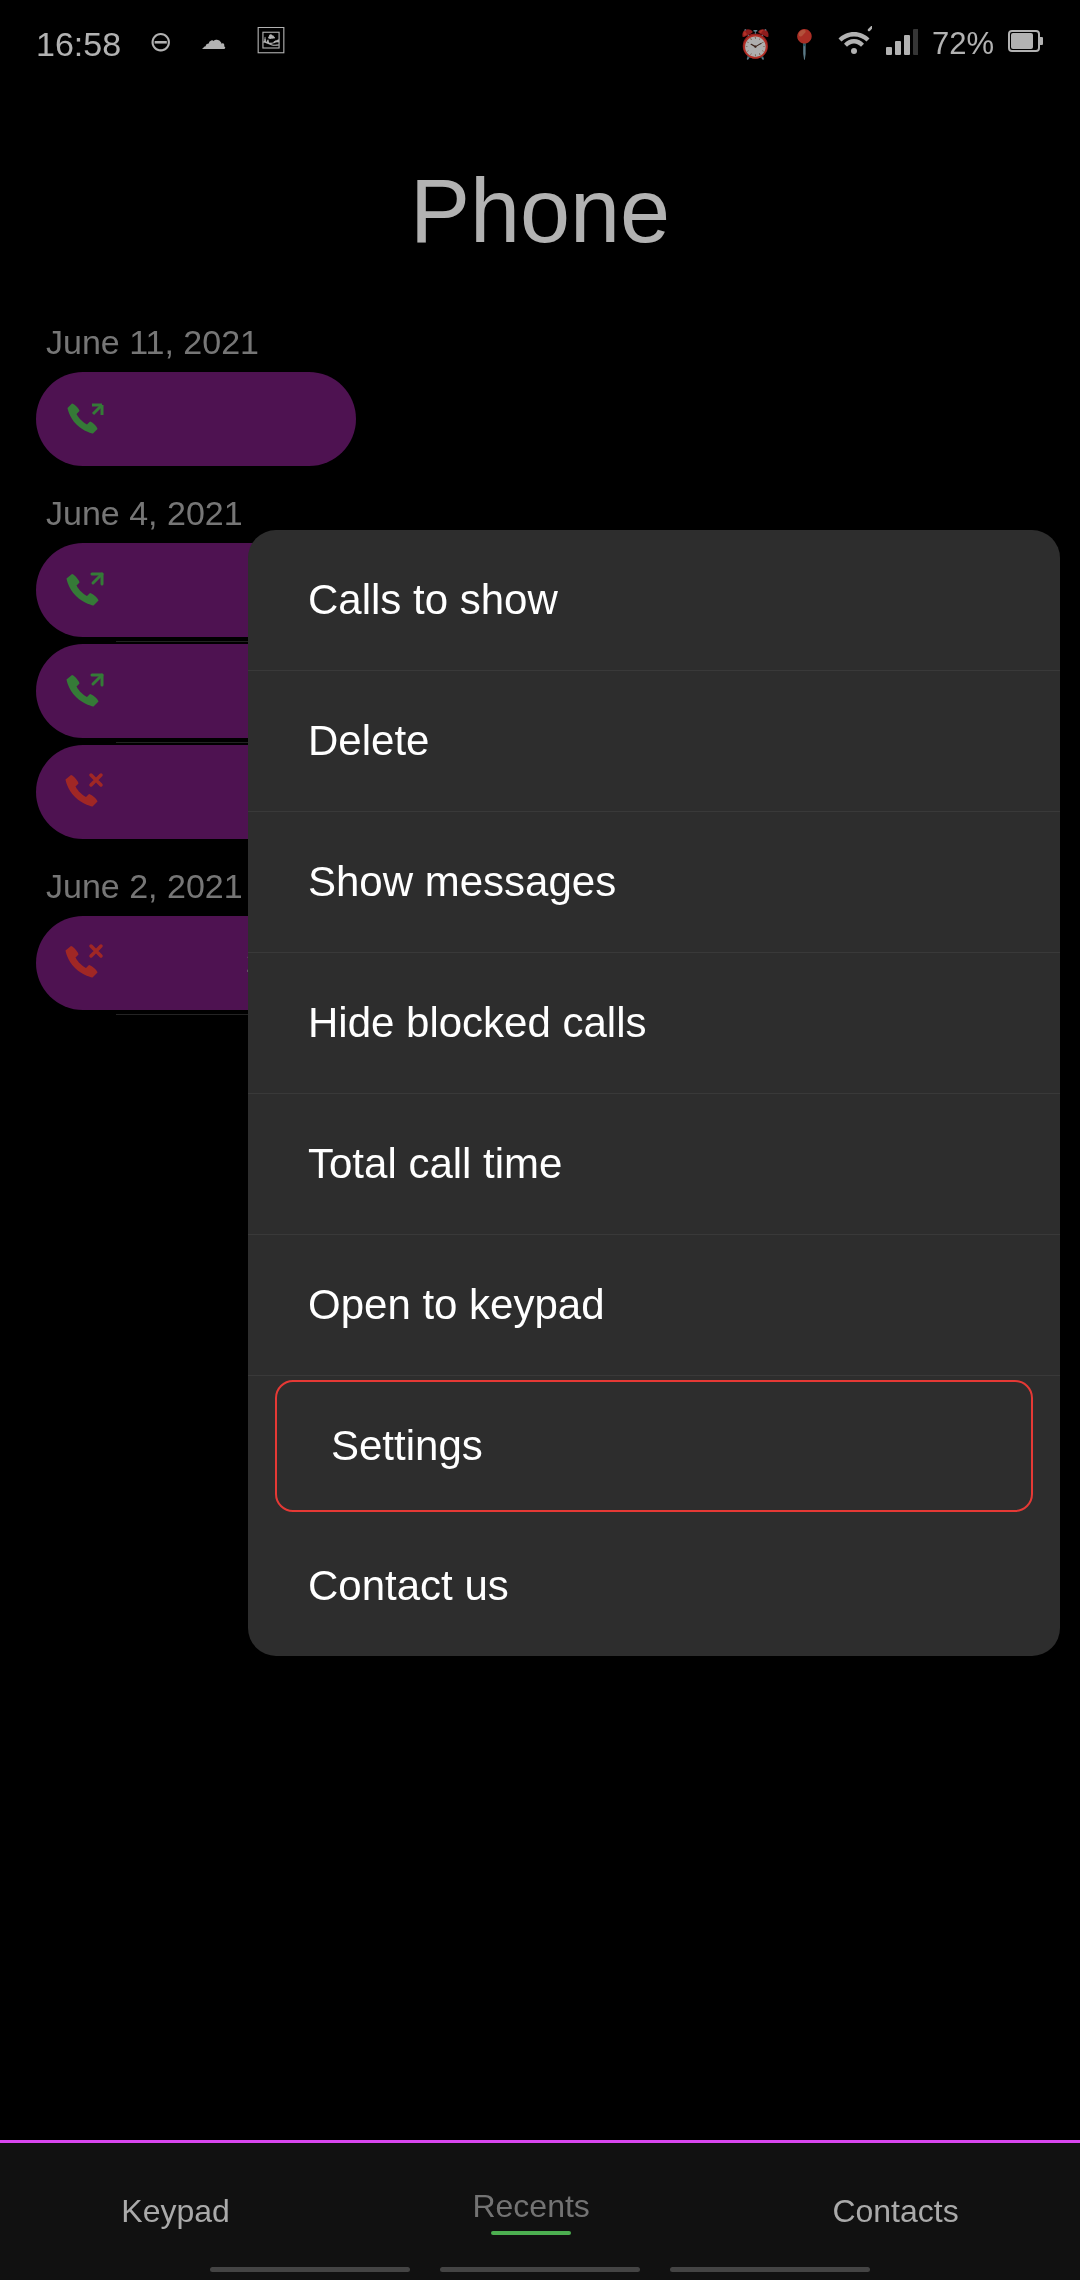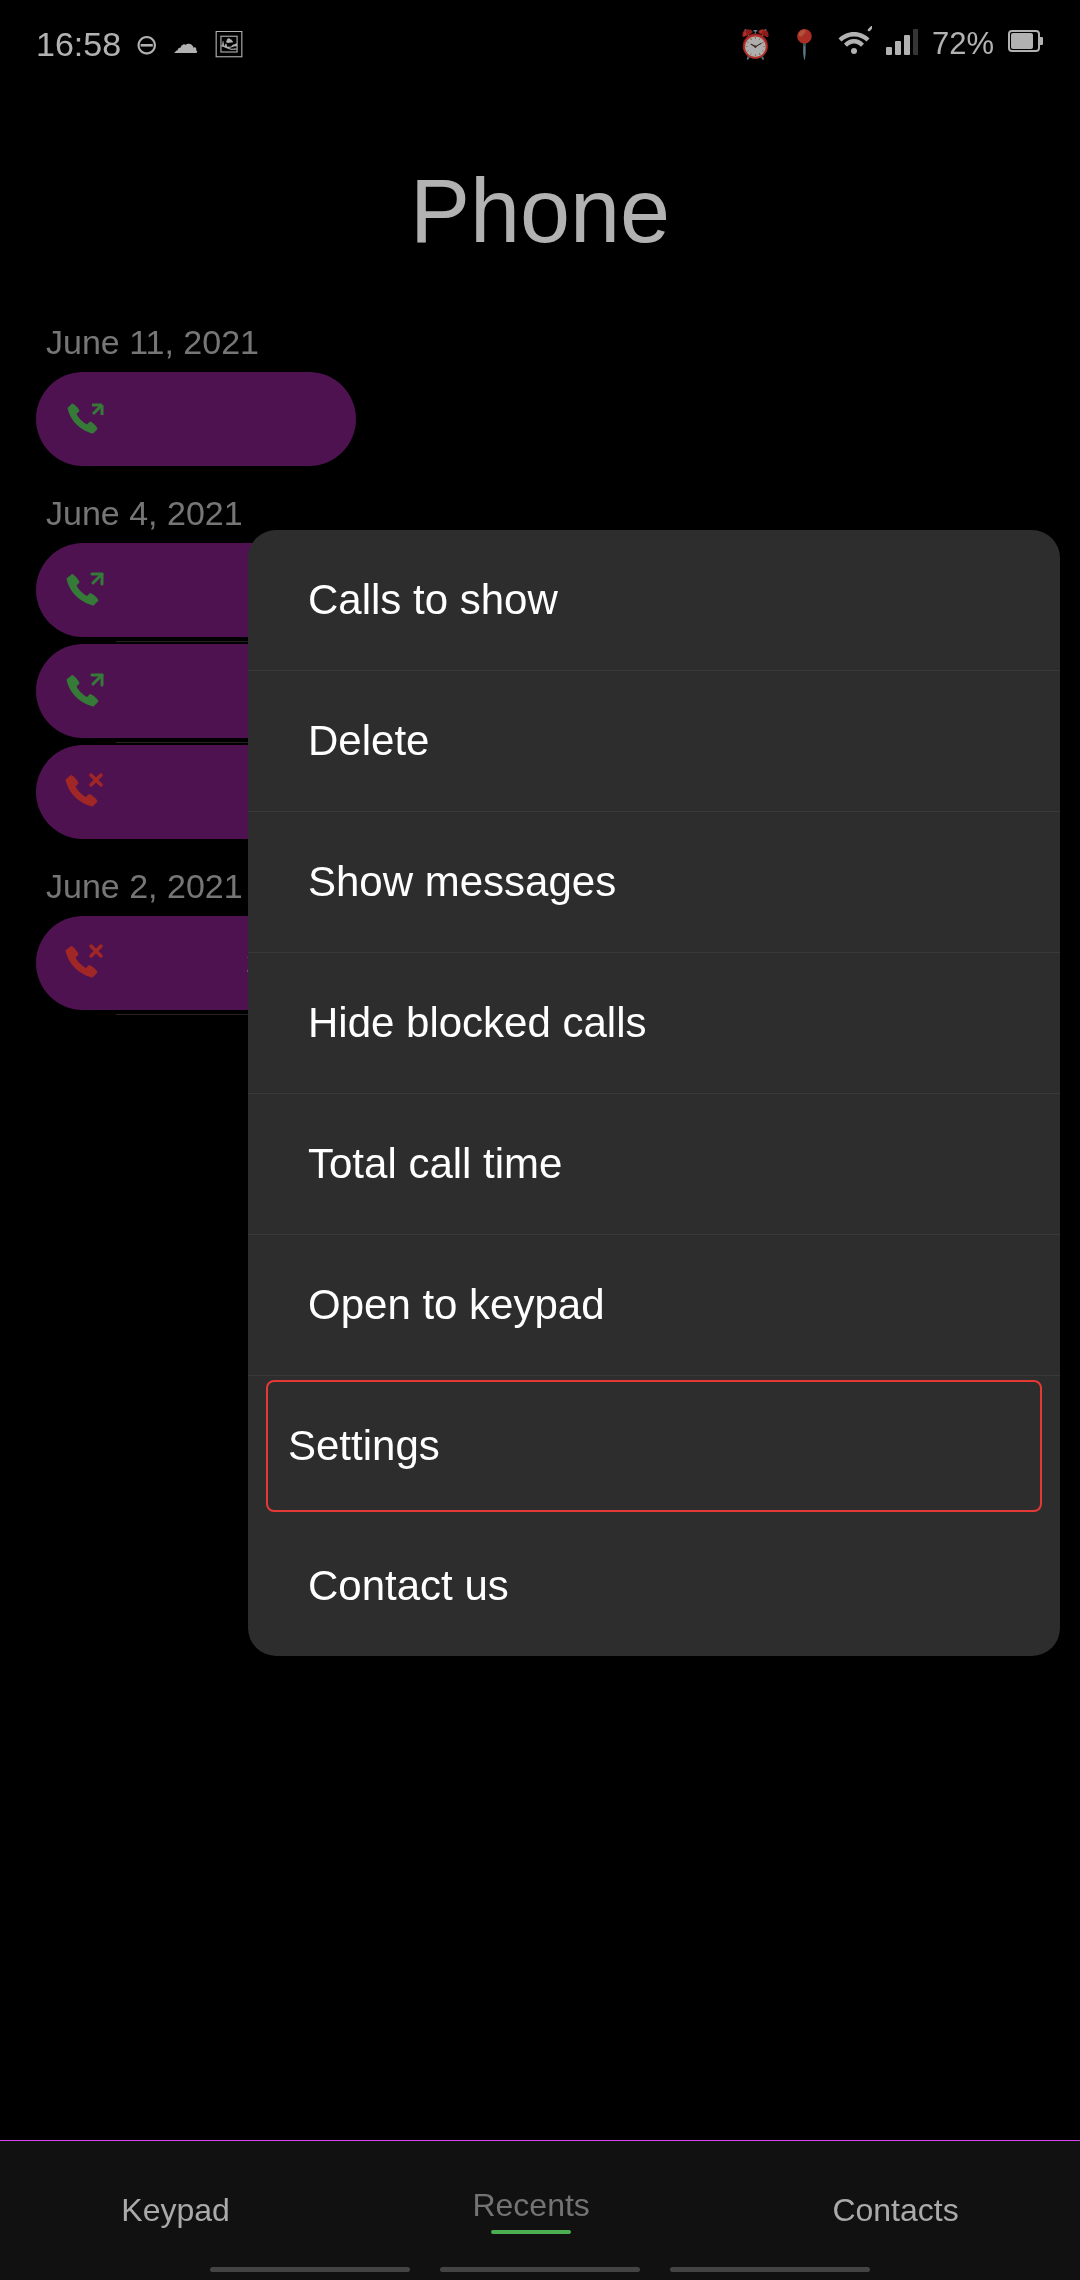--- a/index.html
+++ b/index.html
@@ -19,22 +19,21 @@
     .status-bar {
       display: flex;
       justify-content: space-between;
       align-items: center;
       padding: 18px 36px 10px 36px;
       height: 80px;
     }
 
     .status-left {
       display: flex;
-      align-items: center;
-      gap: 14px;
+      gap: 28px;
       font-size: 34px;
       font-weight: 500;
     }
 
     .status-right {
       display: flex;
       align-items: center;
       gap: 14px;
       font-size: 28px;
     }
@@ -119,37 +118,37 @@
       cursor: pointer;
       border-bottom: 1px solid rgba(255,255,255,0.06);
     }
 
     .menu-item:last-child {
       border-bottom: none;
     }
 
     .menu-item.active {
       border: 2.5px solid #e53935;
-      border-radius: 8px;
-      margin: 4px 18px;
-      padding: 40px 20px;
+      border-radius: 18px;
+      margin: 4px 27px;
+      padding: 40px 54px;
     }
 
     
     .bottom-nav {
       position: absolute;
       bottom: 0;
       left: 0;
       width: 100%;
       height: 140px;
       background: #111;
       display: flex;
       align-items: center;
       justify-content: space-around;
-      border-top: 1px solid #d946ef;
+      border-top: 3px solid #d946ef;
     }
 
     .nav-item {
       display: flex;
       flex-direction: column;
       align-items: center;
       gap: 6px;
       padding: 10px 60px;
       cursor: pointer;
     }

